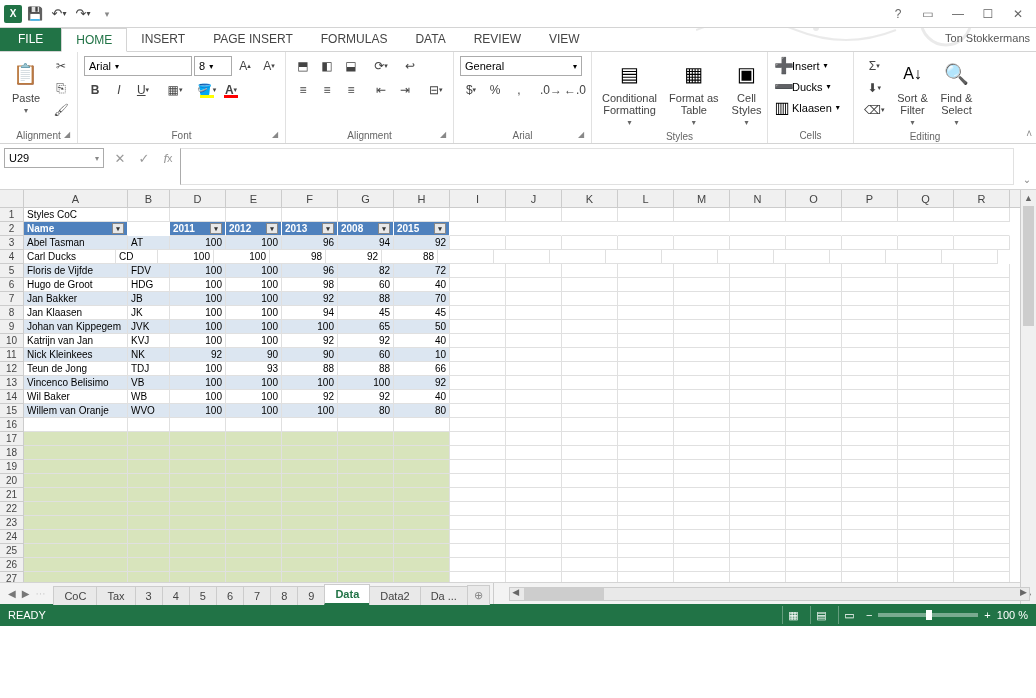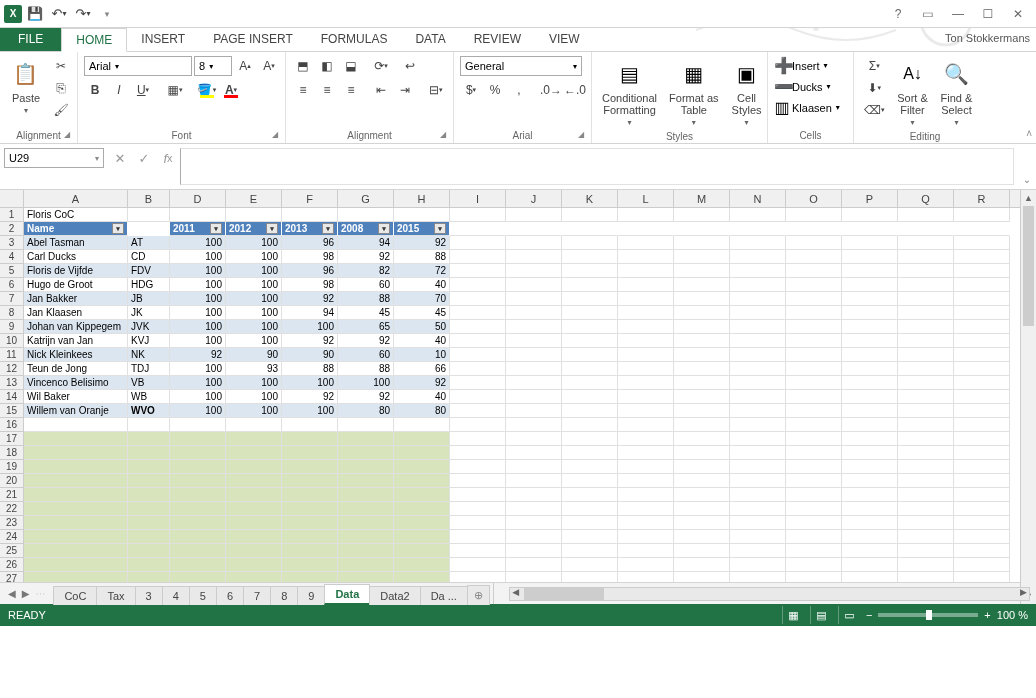--- a/index.html
+++ b/index.html
@@ -379,21 +379,21 @@
       <div class="rh">21</div>
       <div class="rh">22</div>
       <div class="rh">23</div>
       <div class="rh">24</div>
       <div class="rh">25</div>
       <div class="rh">26</div>
       <div class="rh">27</div>
     </div>
   <div class="cells" id="cells">
       <div class="cell-row ">
-        <div class="cell col-w-A " style="width: 104px;">Floris CoC</div>
+        <div class="cell col-w-A " style="width: 104px;">Styles CoC</div>
         <div class="cell col-w-B " style="width: 42px;"></div>
         <div class="cell col-w-D " style="width: 56px;"></div>
         <div class="cell col-w-E " style="width: 56px;"></div>
         <div class="cell col-w-F " style="width: 56px;"></div>
         <div class="cell col-w-G " style="width: 56px;"></div>
         <div class="cell col-w-H " style="width: 56px;"></div>
         <div class="cell col-w-rest " style="width: 56px;"></div>
         <div class="cell col-w-rest " style="width: 56px;"></div>
         <div class="cell col-w-rest " style="width: 56px;"></div>
         <div class="cell col-w-rest " style="width: 56px;"></div>
@@ -457,21 +457,21 @@
         <div class="cell col-w-rest " style="width: 56px; background: rgb(255, 255, 255);"></div>
         <div class="cell col-w-rest " style="width: 56px; background: rgb(255, 255, 255);"></div>
         <div class="cell col-w-rest " style="width: 56px; background: rgb(255, 255, 255);"></div>
         <div class="cell col-w-rest " style="width: 56px; background: rgb(255, 255, 255);"></div>
         <div class="cell col-w-rest " style="width: 56px; background: rgb(255, 255, 255);"></div>
         <div class="cell col-w-rest " style="width: 56px; background: rgb(255, 255, 255);"></div>
         <div class="cell col-w-rest " style="width: 56px; background: rgb(255, 255, 255);"></div>
         <div class="cell col-w-rest " style="width: 56px; background: rgb(255, 255, 255);"></div>
       </div>
       <div class="cell-row ">
-        <div class="cell col-w-A " style="width: 104px;">Carl Ducks</div>
+        <div class="cell col-w-A " style="width: 92px;">Carl Ducks</div>
         <div class="cell col-w-B " style="width: 42px;">CD</div>
         <div class="cell col-w-D num" style="width: 56px;">100</div>
         <div class="cell col-w-E num" style="width: 56px;">100</div>
         <div class="cell col-w-F num" style="width: 56px;">98</div>
         <div class="cell col-w-G num" style="width: 56px;">92</div>
         <div class="cell col-w-H num" style="width: 56px;">88</div>
         <div class="cell col-w-rest " style="width: 56px; background: rgb(255, 255, 255);"></div>
         <div class="cell col-w-rest " style="width: 56px; background: rgb(255, 255, 255);"></div>
         <div class="cell col-w-rest " style="width: 56px; background: rgb(255, 255, 255);"></div>
         <div class="cell col-w-rest " style="width: 56px; background: rgb(255, 255, 255);"></div>
@@ -667,21 +667,21 @@
         <div class="cell col-w-rest " style="width: 56px; background: rgb(255, 255, 255);"></div>
         <div class="cell col-w-rest " style="width: 56px; background: rgb(255, 255, 255);"></div>
         <div class="cell col-w-rest " style="width: 56px; background: rgb(255, 255, 255);"></div>
         <div class="cell col-w-rest " style="width: 56px; background: rgb(255, 255, 255);"></div>
         <div class="cell col-w-rest " style="width: 56px; background: rgb(255, 255, 255);"></div>
         <div class="cell col-w-rest " style="width: 56px; background: rgb(255, 255, 255);"></div>
         <div class="cell col-w-rest " style="width: 56px; background: rgb(255, 255, 255);"></div>
       </div>
       <div class="cell-row banded">
         <div class="cell col-w-A " style="width: 104px;">Willem van Oranje</div>
-        <div class="cell col-w-B " style="width: 42px; font-weight: bold;">WVO</div>
+        <div class="cell col-w-B " style="width: 42px;">WVO</div>
         <div class="cell col-w-D num" style="width: 56px;">100</div>
         <div class="cell col-w-E num" style="width: 56px;">100</div>
         <div class="cell col-w-F num" style="width: 56px;">100</div>
         <div class="cell col-w-G num" style="width: 56px;">80</div>
         <div class="cell col-w-H num" style="width: 56px;">80</div>
         <div class="cell col-w-rest " style="width: 56px; background: rgb(255, 255, 255);"></div>
         <div class="cell col-w-rest " style="width: 56px; background: rgb(255, 255, 255);"></div>
         <div class="cell col-w-rest " style="width: 56px; background: rgb(255, 255, 255);"></div>
         <div class="cell col-w-rest " style="width: 56px; background: rgb(255, 255, 255);"></div>
         <div class="cell col-w-rest " style="width: 56px; background: rgb(255, 255, 255);"></div>

